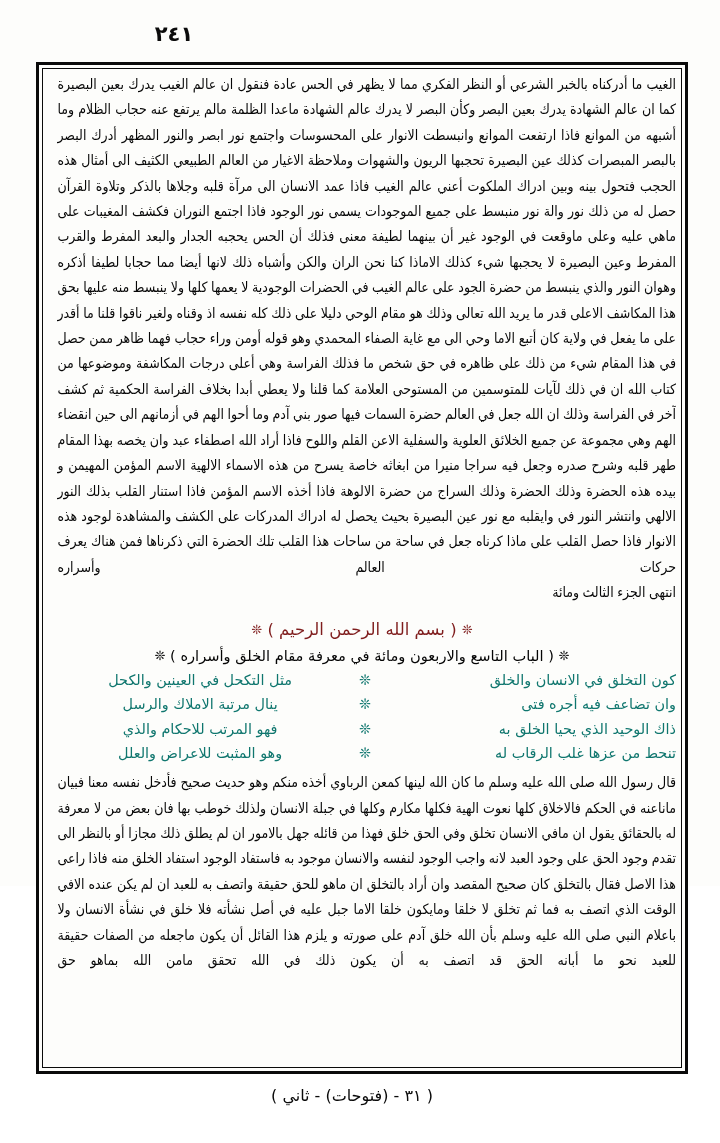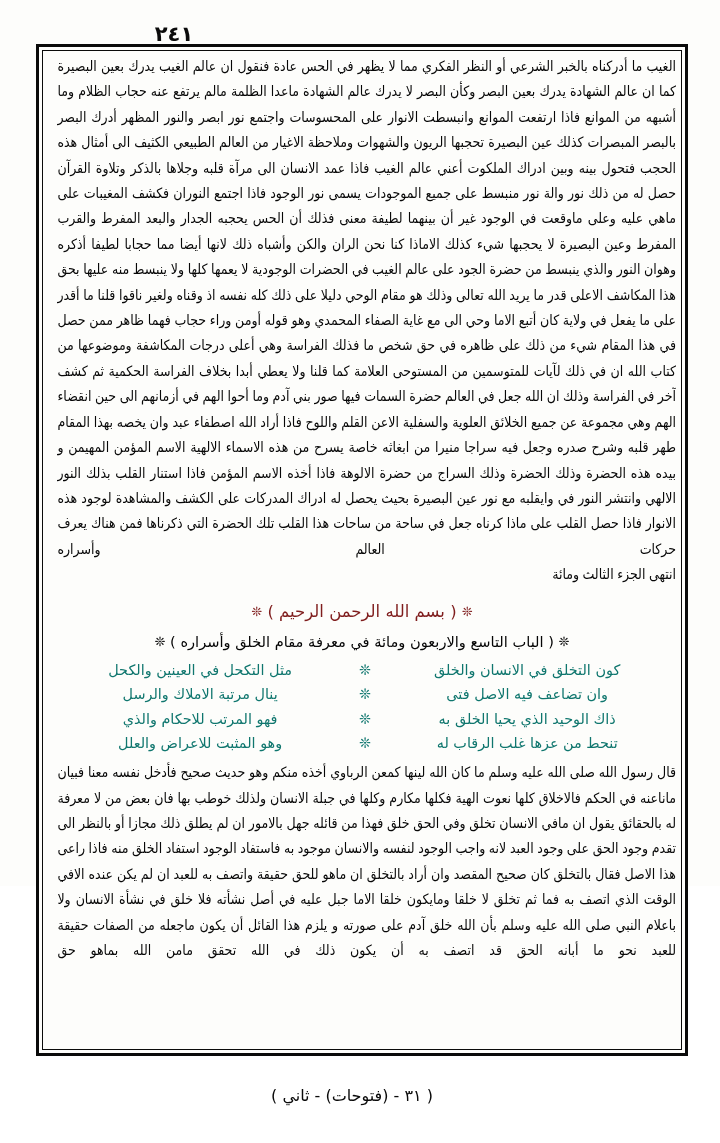--- a/index.html
+++ b/index.html
@@ -24,21 +24,21 @@
     text-align:center;
     font-size:21px;
     font-weight:bold;
     letter-spacing:1px;
     color:#0b0b0b;
     padding-right:372px;
   }
   
   .frame{
     position:absolute;
-    top:44px;right:32px;
+    top:62px;right:32px;
     width:652px;height:1012px;
     border:3px solid #0a0a0a;
     box-sizing:border-box;
     background:#fdfdfb;
   }
   .frame::before{
     content:"";
     position:absolute;
     inset:3px;
     border:1px solid #0a0a0a;
@@ -72,21 +72,21 @@
     font-size:16.5px;
     line-height:30px;
     margin-top:9px;
     color:#7f1d1d;
     letter-spacing:0px;
   }
   .chapter-title{
     direction:rtl;
     text-align:center;
     font-size:14.6px;
-    line-height:28px;
+    line-height:20px;
     margin-top:1px;
     color:#050505;
   }
   .orn{font-size:13px;vertical-align:1px;}
   
   .verses{
     direction:rtl;
     width:100%;
     border-collapse:collapse;
     margin-top:2px;
@@ -96,21 +96,20 @@
   .verses td{
     font-size:14.4px;
     line-height:24px;
     color:#0f766e;
     padding:0;
     vertical-align:middle;
     white-space:nowrap;
   }
   .hemistich-a{
     width:45.5%;
-    text-align:center;
     padding-right:8%;
   }
   .verse-sep{
     width:4%;
     text-align:center;
     font-size:11px;
   }
   .hemistich-b{
     width:46.5%;
     text-align:center;
@@ -156,21 +155,21 @@
       </div>
 
       <table class="verses">
         <tbody>
           <tr>
             <td class="hemistich-a">كون التخلق في الانسان والخلق</td>
             <td class="verse-sep">❊</td>
             <td class="hemistich-b">مثل التكحل في العينين والكحل</td>
           </tr>
           <tr>
-            <td class="hemistich-a">وان تضاعف فيه الاصل فتى</td>
+            <td class="hemistich-a">وان تضاعف فيه أجره فتى</td>
             <td class="verse-sep">❊</td>
             <td class="hemistich-b">ينال مرتبة الاملاك والرسل</td>
           </tr>
           <tr>
             <td class="hemistich-a">ذاك الوحيد الذي يحيا الخلق به</td>
             <td class="verse-sep">❊</td>
             <td class="hemistich-b">فهو المرتب للاحكام والذي</td>
           </tr>
           <tr>
             <td class="hemistich-a">تنحط من عزها غلب الرقاب له</td>

